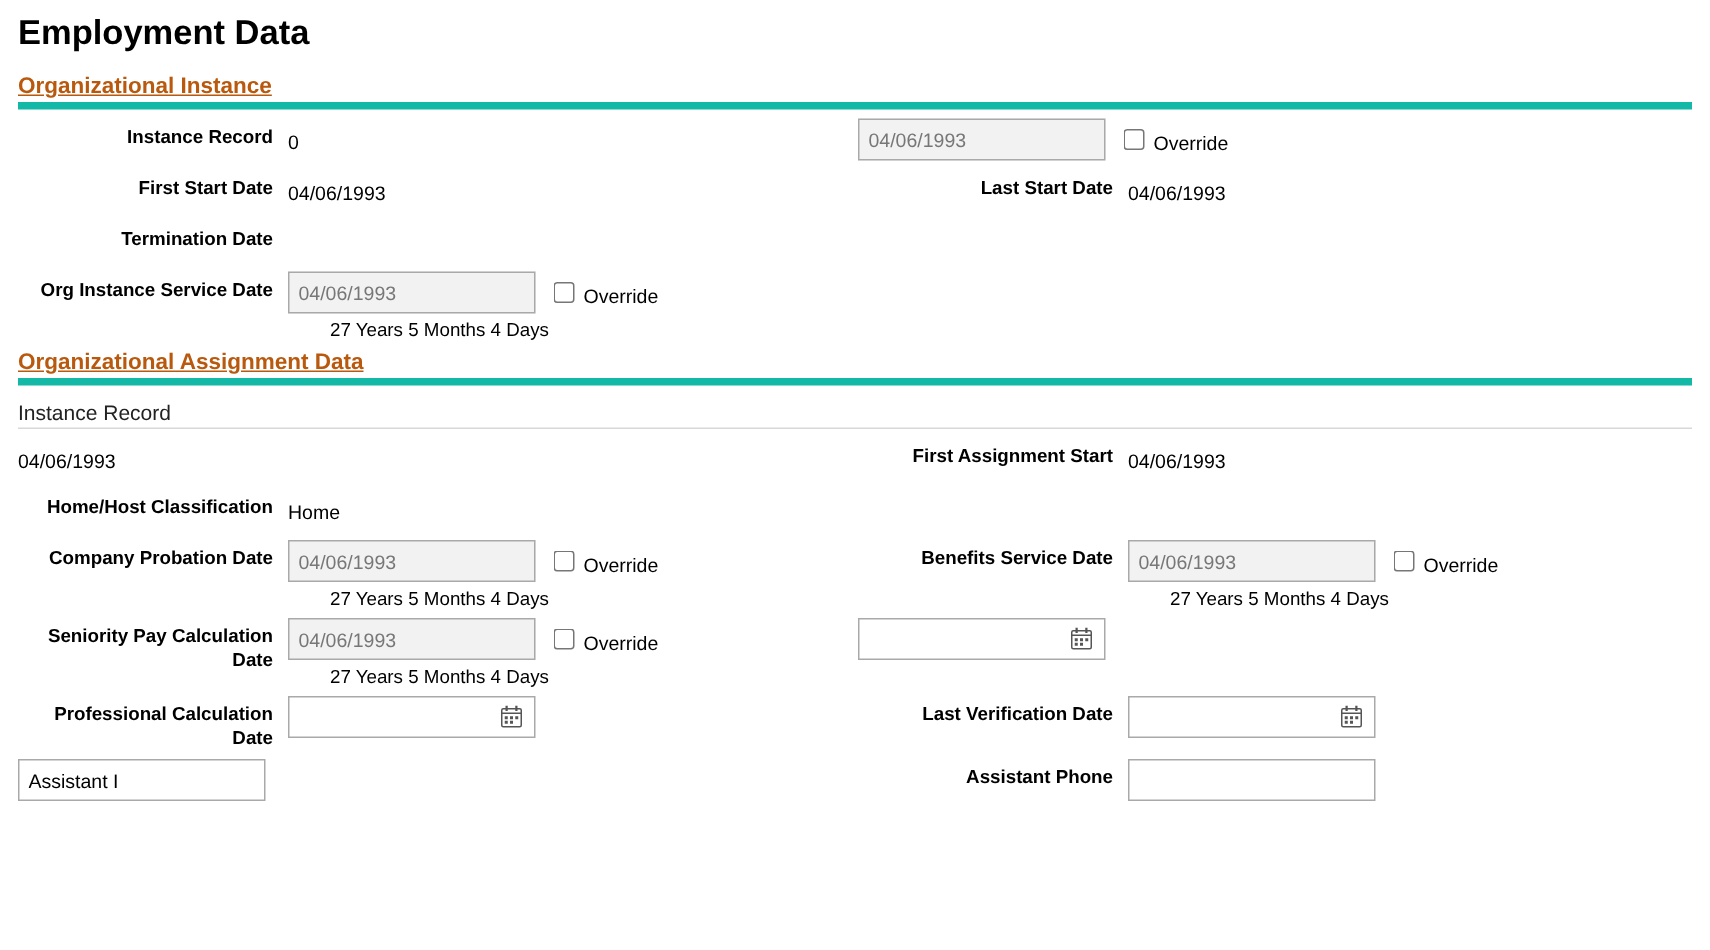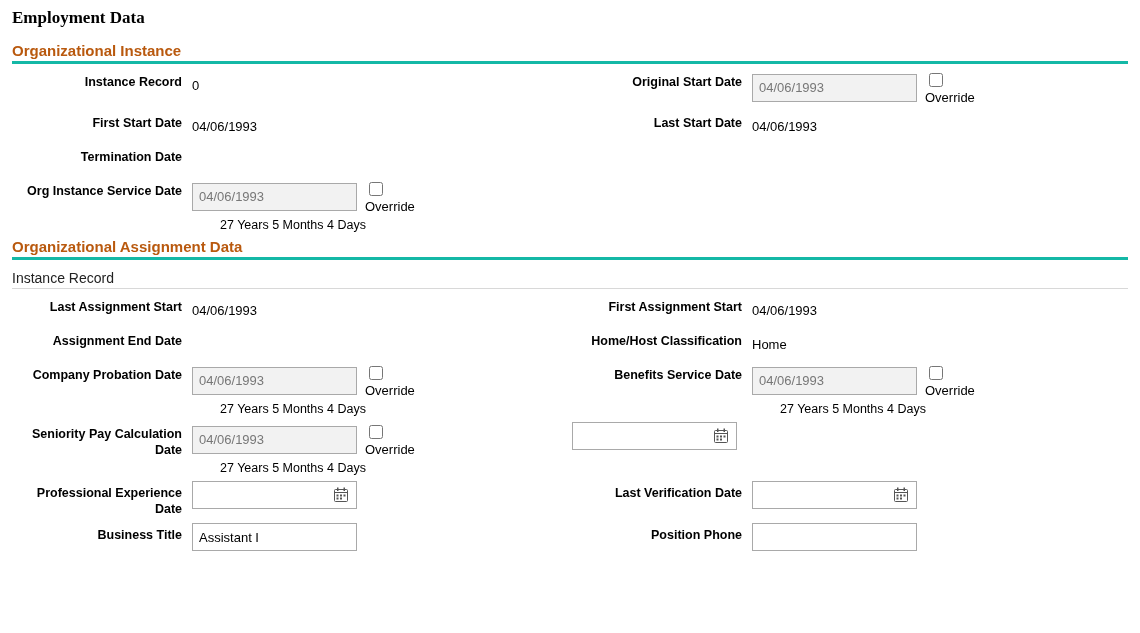--- a/index.html
+++ b/index.html
@@ -5,32 +5,32 @@
   * { box-sizing: border-box; }
   body {
     font-family: Arial, Helvetica, sans-serif;
     font-size: 13px;
     color: #000;
     margin: 0;
     padding: 8px 12px;
     background: #fff;
   }
   .page-title {
-    font-size: 17px;
+    font-size: 23px;
     font-weight: bold;
     margin: 0 0 14px 0;
-    font-family: Liberation Serif, serif;
   }
   .section-title {
     color: #b9590e;
     font-size: 15px;
     font-weight: bold;
     margin: 6px 0 2px 0;
-    border-bottom: 3px solid #14b8a6;
+    border-bottom: 5px solid #14b8a6;
     padding-bottom: 2px;
+    text-decoration: underline;
   }
   .section-sub {
     font-size: 14px;
     color: #222;
     margin: 10px 0 2px 0;
     border-bottom: 1px solid #d8d8d8;
     padding-bottom: 2px;
   }
   .row {
     display: flex;
@@ -101,23 +101,22 @@
   }
   .datebox .cal-icon {
     flex: 0 0 18px;
     display: inline-flex;
     align-items: center;
     justify-content: center;
     cursor: pointer;
   }
   .checkbox-wrap {
     display: inline-flex;
-    align-items: flex-start;
+    align-items: flex-end;
     margin-left: 8px;
-    flex-direction: column;
   }
   .checkbox-wrap input[type="checkbox"] {
     width: 14px;
     height: 14px;
     margin-right: 6px;
     cursor: pointer;
   }
   .duration {
     font-size: 12.5px;
     color: #000;
@@ -135,21 +134,20 @@
 <div class="row">
   <div class="col-left">
     <div class="label">Instance Record</div>
     <div class="value-wrap">
       <div class="value-line">
           <span class="value-text">0</span>
         </div>
     </div>
   </div>
   <div class="col-right">
-    <div class="label">Original Start Date</div>
     <div class="value-wrap">
       <div class="value-line">
         <input class="date readonly" readonly="" value="04/06/1993" style="">
         <label class="checkbox-wrap">
           <input type="checkbox" style="">
           <span>Override</span>
         </label>
       </div>
     </div>
   </div>
@@ -200,46 +198,37 @@
     </div>
   </div>
 </div>
 
 <div class="section-title">Organizational Assignment Data</div>
 
 <div class="section-sub">Instance Record</div>
 
 <div class="row">
   <div class="col-left">
-    <div class="label">Last Assignment Start</div>
     <div class="value-wrap">
       <div class="value-line">
           <span class="value-text">04/06/1993</span>
         </div>
     </div>
   </div>
   <div class="col-right">
     <div class="label">First Assignment Start</div>
     <div class="value-wrap">
       <div class="value-line">
           <span class="value-text">04/06/1993</span>
         </div>
     </div>
   </div>
 </div>
 
 <div class="row">
-  <div class="col-left">
-    <div class="label">Assignment End Date</div>
-    <div class="value-wrap">
-      <div class="value-line">
-          <span class="value-text"></span>
-        </div>
-    </div>
-  </div>
   <div class="col-right">
     <div class="label">Home/Host Classification</div>
     <div class="value-wrap">
       <div class="value-line">
           <span class="value-text">Home</span>
         </div>
     </div>
   </div>
 </div>
 
@@ -305,21 +294,21 @@
               </svg>
           </span>
         </div>
       </div>
     </div>
   </div>
 </div>
 
 <div class="row">
   <div class="col-left">
-    <div class="label">Professional Experience Date</div>
+    <div class="label">Professional Calculation Date</div>
     <div class="value-wrap">
       <div class="value-line">
         <div class="datebox">
           <input type="text" value="" style="">
           <span class="cal-icon">
             <svg width="16" height="16" viewBox="0 0 16 16">
                 <rect x="1.5" y="2.5" width="13" height="12" rx="1" fill="none" stroke="#555"></rect>
                 <line x1="1.5" y1="5.5" x2="14.5" y2="5.5" stroke="#555"></line>
                 <rect x="4" y="0.5" width="1.5" height="3.5" fill="#555"></rect>
                 <rect x="10.5" y="0.5" width="1.5" height="3.5" fill="#555"></rect>
@@ -354,28 +343,27 @@
               </svg>
           </span>
         </div>
       </div>
     </div>
   </div>
 </div>
 
 <div class="row">
   <div class="col-left">
-    <div class="label">Business Title</div>
     <div class="value-wrap">
       <div class="value-line">
         <input class="plain" type="text" value="Assistant I" style="">
       </div>
     </div>
   </div>
   <div class="col-right">
-    <div class="label">Position Phone</div>
+    <div class="label">Assistant Phone</div>
     <div class="value-wrap">
       <div class="value-line">
         <input class="plain" type="text" value="" style="">
       </div>
     </div>
   </div>
 </div>
 
 </body></html>

